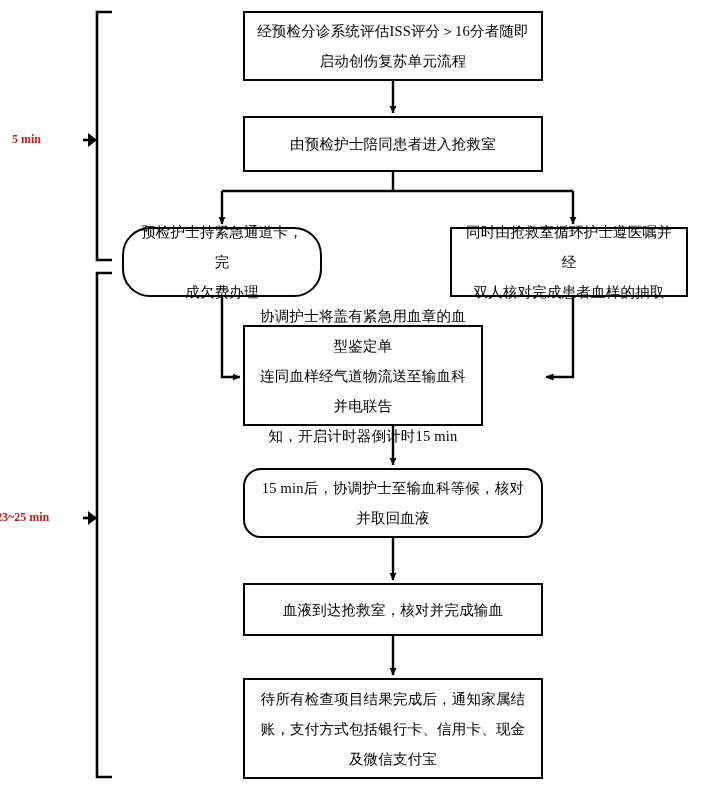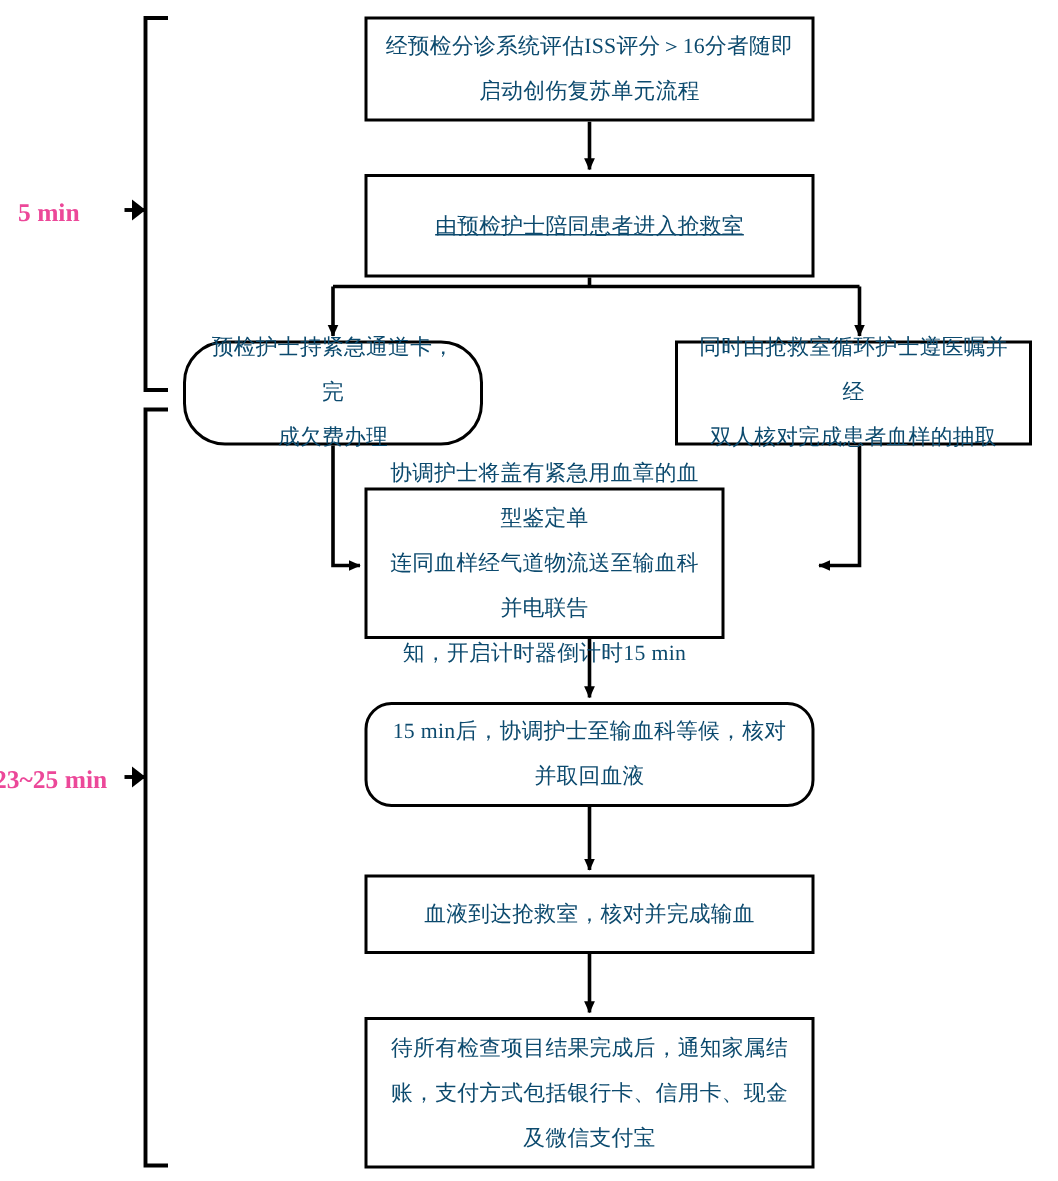--- a/index.html
+++ b/index.html
@@ -25,37 +25,37 @@
   }
   .node {
     position: absolute;
     box-sizing: border-box;
     border: 2px solid #000000;
     background: #ffffff;
     display: flex;
     align-items: center;
     justify-content: center;
     text-align: center;
-    color: #0c4a6e;
+    color: #000000;
     font-size: 14.5px;
     line-height: 30px;
     letter-spacing: 0.2px;
     padding: 0 10px;
   }
   .node .txt {
     display: block;
     width: 100%;
     white-space: pre-line;
   }
   .phase-label {
     position: absolute;
-    color: #ec4899;
+    color: #b91c1c;
     font-family: "Liberation Serif", "DejaVu Serif", serif;
     font-weight: bold;
-    font-size: 17px;
+    font-size: 12px;
     white-space: nowrap;
   }
 </style>
 </head>
 <body>
 
 <div id="canvas">
 
   <svg id="wires" viewBox="0 0 705 787" width="705" height="787" xmlns="http://www.w3.org/2000/svg">
     <defs>
@@ -95,21 +95,21 @@
   </svg>
 
   <div class="phase-label" style="left:12px; top:132px;">5 min</div>
   <div class="phase-label" style="left:-4px; top:510px;">23~25 min</div>
 
   <div class="node" style="left:243px; top:11px; width:300px; height:70px;">
     <span class="txt">经预检分诊系统评估ISS评分＞16分者随即
 启动创伤复苏单元流程</span>
   </div>
 
-  <div class="node" style="left:243px; top:116px; width:300px; height:69px;text-decoration:underline;">
+  <div class="node" style="left:243px; top:116px; width:300px; height:56px;">
     <span class="txt">由预检护士陪同患者进入抢救室</span>
   </div>
 
   <div class="node" style="left:122px; top:227px; width:200px; height:70px;border-radius:28px;">
     <span class="txt">预检护士持紧急通道卡，完
 成欠费办理</span>
   </div>
 
   <div class="node" style="left:450px; top:227px; width:238px; height:70px;">
     <span class="txt">同时由抢救室循环护士遵医嘱并经

